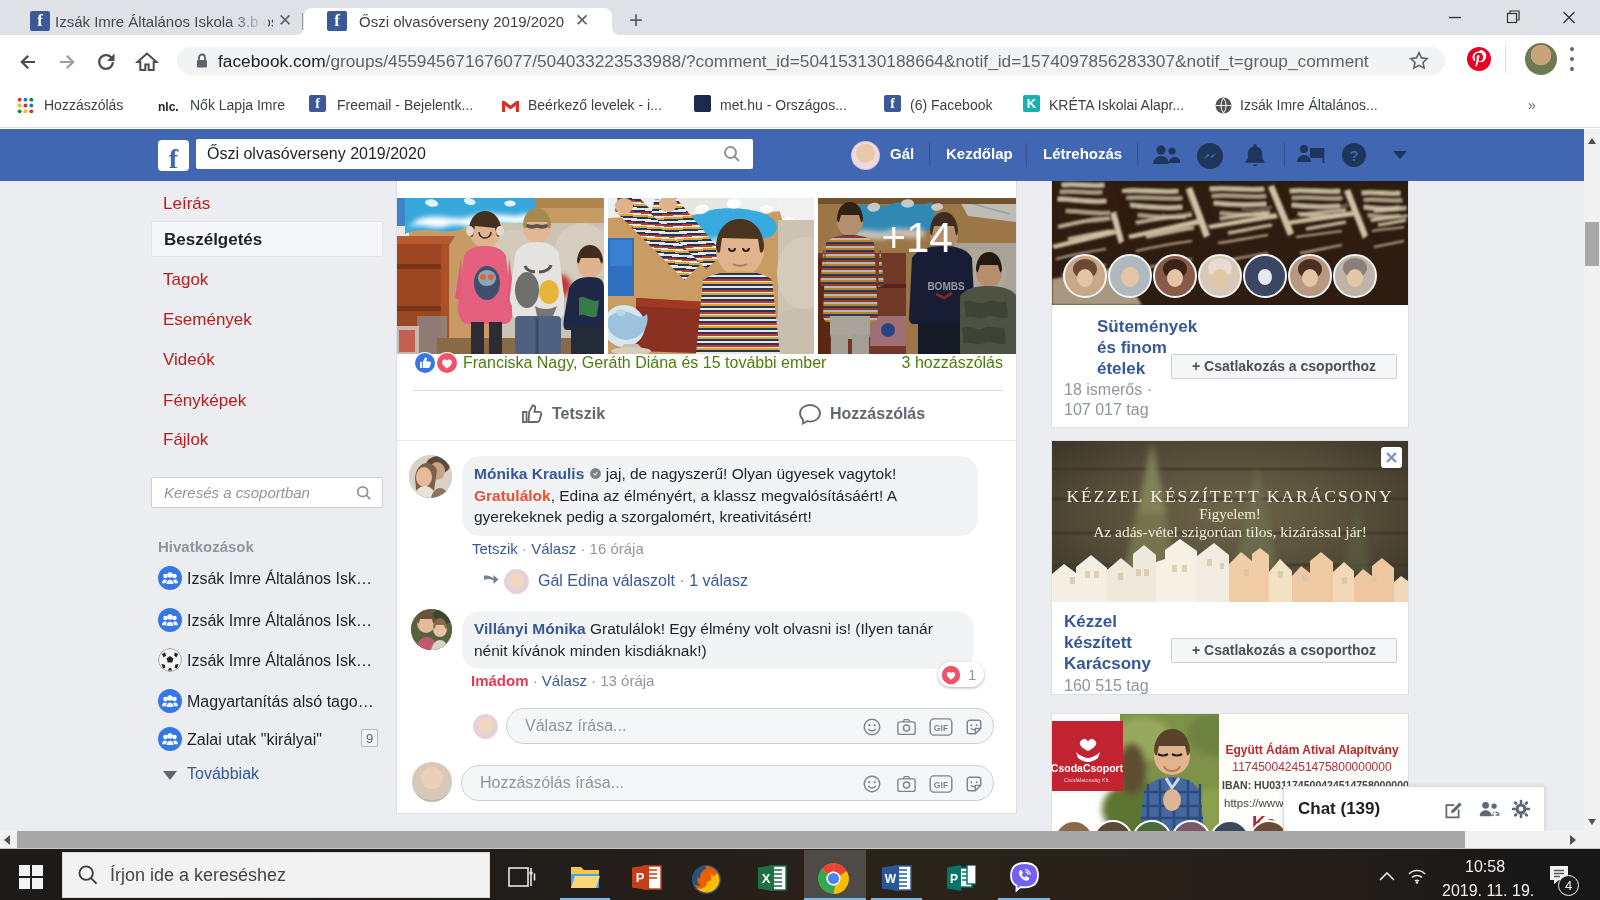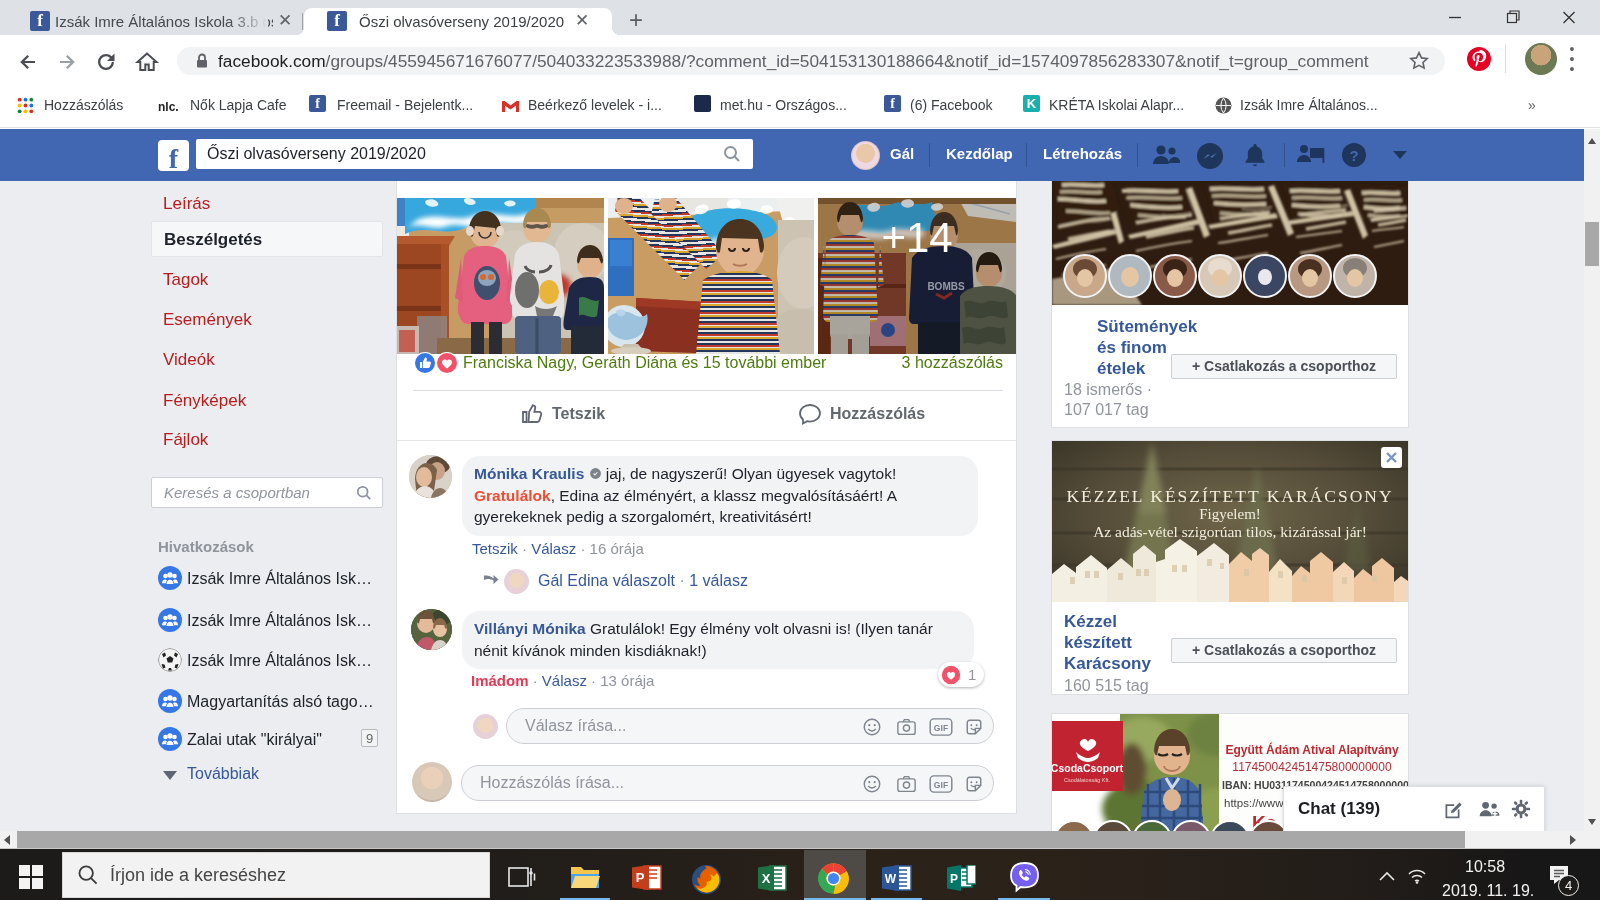--- a/index.html
+++ b/index.html
@@ -141,21 +141,21 @@
       <circle cx="13.5" cy="2.5" r="1.8" fill="#188038"></circle>
       <circle cx="2.5" cy="8" r="1.8" fill="#fbbc04"></circle>
       <circle cx="8" cy="8" r="1.8" fill="#d93025"></circle>
       <circle cx="13.5" cy="8" r="1.8" fill="#1a73e8"></circle>
       <circle cx="2.5" cy="13.5" r="1.8" fill="#188038"></circle>
       <circle cx="8" cy="13.5" r="1.8" fill="#fbbc04"></circle>
       <circle cx="13.5" cy="13.5" r="1.8" fill="#d93025"></circle>
     </svg>
   <div class="bkm" style="left:44px;">Hozzászólás</div>
   <div class="bkm" style="left:158px;font-weight:bold;font-size:12px;color:#222;top:16px;">nlc.</div>
-  <div class="bkm" style="left:190px;">Nők Lapja Cafe</div>
+  <div class="bkm" style="left:190px;">Nők Lapja Imre</div>
   <div class="bico" style="left:309px;background:#3b5998;color:#fff;font-family:'Liberation Serif',serif;font-weight:bold;text-align:center;font-size:14px;line-height:17px;">f</div>
   <div class="bkm" style="left:337px;">Freemail - Bejelentk...</div>
   <svg class="bico" style="left:502px;top:14px;" width="17" height="13" viewBox="0 0 17 13">
       <path d="M0 1h2.6l5.9 4.4L14.4 1H17v11h-3V5.5L8.5 9.6 3 5.5V12H0z" fill="#d93025"></path>
     </svg>
   <div class="bkm" style="left:528px;">Beérkező levelek - i...</div>
   <div class="bico" style="left:694px;background:#1b2a4a;"></div>
   <div class="bkm" style="left:720px;">met.hu - Országos...</div>
   <div class="bico" style="left:884px;background:#3b5998;color:#fff;font-family:'Liberation Serif',serif;font-weight:bold;text-align:center;font-size:14px;line-height:17px;">f</div>
   <div class="bkm" style="left:910px;">(6) Facebook</div>

